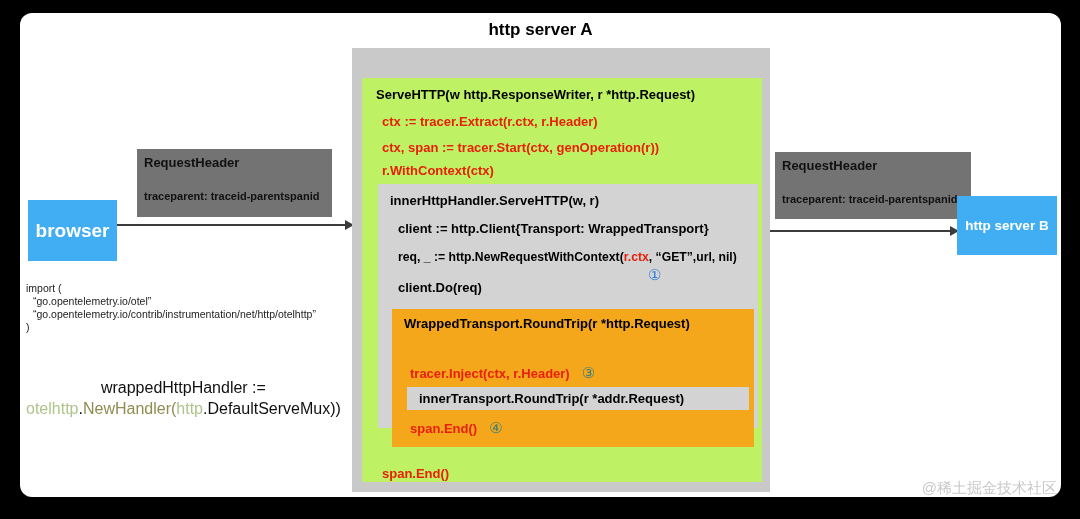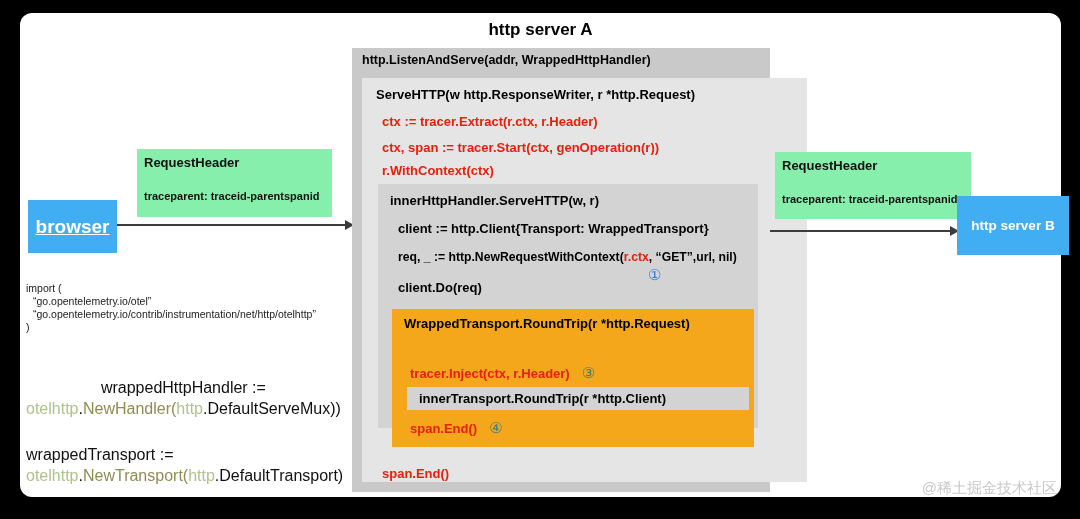--- a/index.html
+++ b/index.html
@@ -6,24 +6,24 @@
   .stage { position:relative; width:1080px; height:519px; background:#000; overflow:hidden;
            font-family:"Liberation Sans", sans-serif; }
   .card { position:absolute; left:20px; top:13px; width:1041px; height:484px;
           background:#ffffff; border-radius:12px; }
   .abs { position:absolute; }
 
   .title { left:0; right:0; top:7px; text-align:center; font-weight:bold; font-size:17px; color:#000; }
 
   .node-blue { background:#41ADF3; color:#fff; font-weight:bold;
                display:flex; align-items:center; justify-content:center; }
-  .browser  { left:8px;  top:187px; width:89px;  height:53px; font-size:19px;text-decoration:underline; }
-  .server-b { left:937px; top:183px; width:112px; height:59px; font-size:13.5px; }
+  .browser  { left:8px;  top:187px; width:89px;  height:61px; font-size:19px; }
+  .server-b { left:937px; top:183px; width:100px; height:59px; font-size:13.5px; }
 
-  .reqheader { background:#86efac; color:#111;text-align:right; }
+  .reqheader { background:#737373; color:#111;text-align:right; }
   .rh-left  { left:117px; top:136px; width:195px; height:68px; }
   .rh-right { left:755px; top:139px; width:196px; height:67px; }
   .rh-title { position:absolute; left:7px; top:6px;  font-weight:bold; font-size:13px; white-space:nowrap; }
   .rh-value { position:absolute; left:7px; top:41px; font-weight:bold; font-size:11px; white-space:nowrap; }
 
   .arrow { height:0; border-top:2px solid #3c3c3c; }
   .arrow1 { left:97px;  top:211px; width:228px; }
   .arrow2 { left:750px; top:217px; width:180px; }
   .arrowhead { position:absolute; right:-9px; top:-6px; width:0; height:0;
                border-left:9px solid #3c3c3c; border-top:5px solid transparent;
@@ -32,21 +32,21 @@
   .imports { left:6px; top:269px; font-size:10.5px; line-height:13px; color:#222; white-space:nowrap; }
   .imports .indent { padding-left:7px; }
   .codeblock { font-size:16px; line-height:21px; color:#111; white-space:nowrap; }
   .hblock { left:6px; top:364px;text-align:center; }
   .tblock { left:6px; top:431px; }
   .pkg { color:#AFC38B;margin-top:42px; }
   .fn  { color:#8F8C52; }
 
   .outer-box { left:332px; top:35px; width:418px; height:444px; background:#C9C9C9; }
   .listen-label { left:10px; top:5px; font-size:12.5px; font-weight:bold; color:#000; white-space:nowrap; }
-  .orange1 { left:10px; top:30px; width:400px; height:404px; background:#e5e5e5;padding-left:45px; }
+  .orange1 { left:10px; top:30px; width:400px; height:404px; background:#bef264; }
   .gray2   { left:16px; top:106px; width:380px; height:244px; background:#D3D3D3; }
   .orange3 { left:14px; top:125px; width:362px; height:138px; background:#F5A71B; }
   .gray4   { left:15px; top:78px;  width:342px; height:23px;  background:#D3D3D3;
              display:flex; align-items:center; }
   .gray4 span { padding-left:12px; }
 
   .sig       { font-weight:bold; font-size:13px;  color:#000; white-space:nowrap; }
   .blackline { font-weight:bold; font-size:13px;  color:#000; white-space:nowrap; }
   .reqline   { font-weight:bold; font-size:12.2px; color:#000; white-space:nowrap; }
   .red       { font-weight:bold; font-size:13px;  color:#E8200A; white-space:nowrap; }
@@ -84,46 +84,41 @@
       <div class="indent">“go.opentelemetry.io/otel”</div>
       <div class="indent">“go.opentelemetry.io/contrib/instrumentation/net/http/otelhttp”</div>
       <div>)</div>
     </div>
 
     <div class="abs codeblock hblock">
       <div>wrappedHttpHandler :=</div>
       <div><span class="pkg">otelhttp</span><span>.</span><span class="fn">NewHandler(</span><span class="pkg">http</span><span>.</span><span>DefaultServeMux))</span></div>
     </div>
 
-    <div class="abs codeblock tblock">
-      <div>wrappedTransport :=</div>
-      <div><span class="pkg">otelhttp</span><span>.</span><span class="fn">NewTransport(</span><span class="pkg">http</span><span>.</span><span>DefaultTransport)</span></div>
-    </div>
 
     <div class="abs outer-box">
-      <div class="abs listen-label">http.ListenAndServe(addr, WrappedHttpHandler)</div>
 
       <div class="abs orange1">
         <div class="abs sig" style="left:14px; top:9px;">ServeHTTP(w http.ResponseWriter, r *http.Request)</div>
         <div class="abs red" style="left:20px; top:36px;">ctx := tracer.Extract(r.ctx, r.Header)</div>
         <div class="abs red" style="left:20px; top:62px;">ctx, span := tracer.Start(ctx, genOperation(r))</div>
         <div class="abs red" style="left:20px; top:85px;">r.WithContext(ctx)</div>
 
         <div class="abs gray2">
           <div class="abs sig" style="left:12px; top:9px;">innerHttpHandler.ServeHTTP(w, r)</div>
           <div class="abs blackline" style="left:20px; top:37px;text-align:center;">client := http.Client{Transport: WrappedTransport}</div>
           <div class="abs reqline" style="left:20px; top:66px;"><span>req, _ := http.NewRequestWithContext(</span><span class="redtext">r.ctx</span><span>, “GET”,url, nil)</span></div>
           <div class="abs badge badge-blue" style="left:270px; top:82px;">①</div>
           <div class="abs blackline" style="left:20px; top:96px;">client.Do(req)</div>
 
           <div class="abs orange3">
             <div class="abs sig" style="left:12px; top:7px;">WrappedTransport.RoundTrip(r *http.Request)</div>
             <div class="abs red" style="left:18px; top:55px;"><span>tracer.Inject(ctx, r.Header)</span><span class="badge badge-teal inline-badge">③</span></div>
             <div class="abs gray4">
-              <span class="sig">innerTransport.RoundTrip(r *http.Client)</span>
+              <span class="sig">innerTransport.RoundTrip(r *addr.Request)</span>
             </div>
             <div class="abs red" style="left:18px; top:110px;"><span>span.End()</span><span class="badge badge-teal inline-badge">④</span></div>
           </div>
         </div>
 
         <div class="abs red" style="left:20px; top:388px;">span.End()</div>
       </div>
     </div>
 
     <div class="abs reqheader rh-right">

